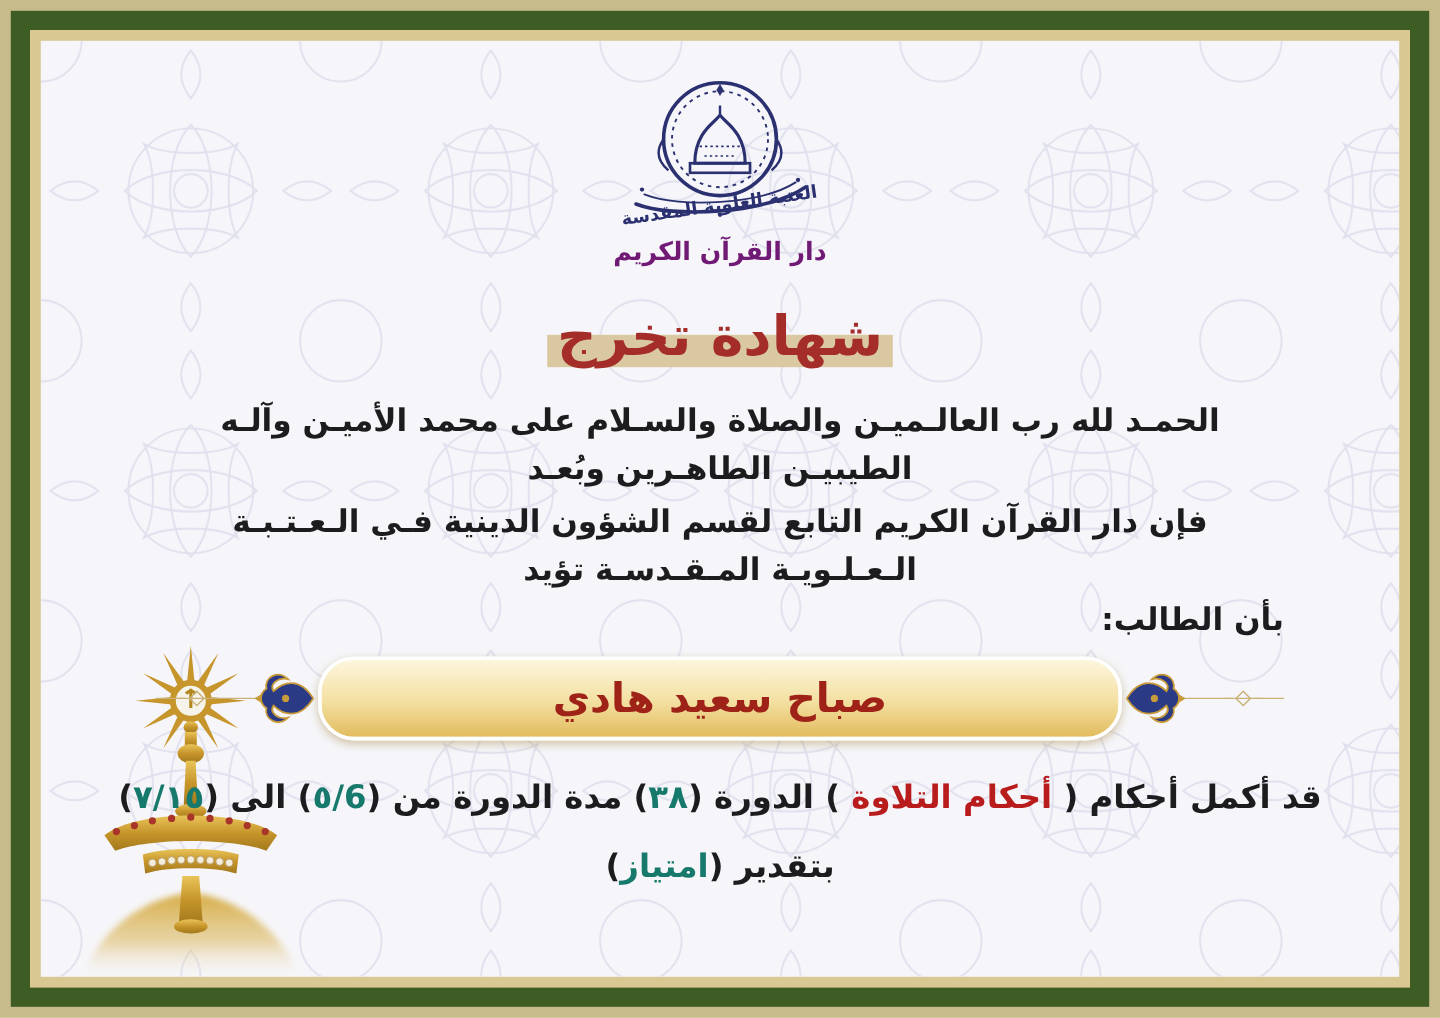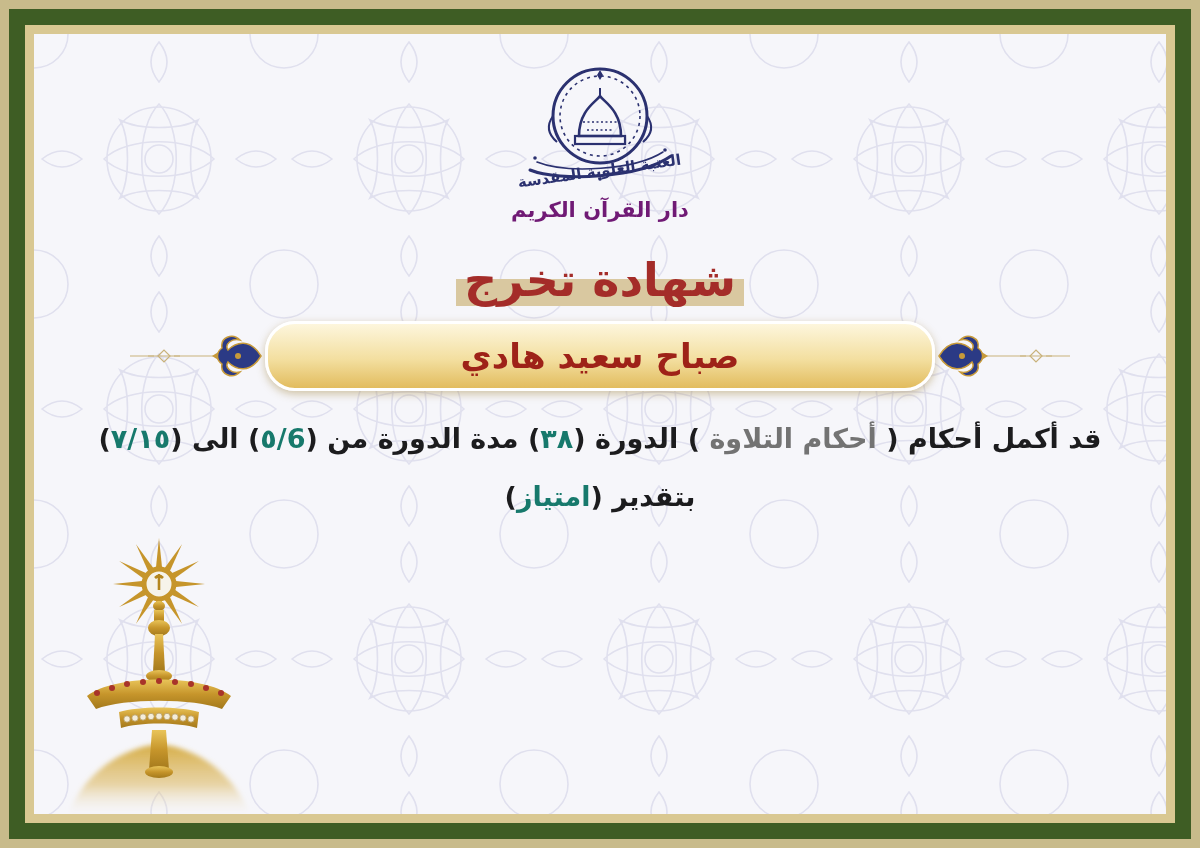--- a/index.html
+++ b/index.html
@@ -54,21 +54,21 @@
     background:linear-gradient(180deg,#fdf6dd 0%,#f3dfa0 55%,#e2bc5e 100%);
     border:3px solid #ffffff;box-sizing:border-box;
     box-shadow:0 3px 8px rgba(160,130,60,.45);
     display:flex;align-items:center;justify-content:center;
   }
   .student-name{color:#9e2218;font-weight:bold;font-size:34px;}
   .ornament{position:absolute;top:50%;width:135px;height:52px;margin-top:-26px;}
   .ornament.left{right:100%;margin-right:2px;}
   .ornament.right{left:100%;margin-left:2px;transform:scaleX(-1);}
   .course-line{margin-top:28px;font-size:27px;line-height:40px;font-weight:bold;color:#1c1c1e;text-align:center;}
-  .seg-red{color:#737373;}
+  .seg-red{color:#b91c1c;}
   .seg-teal{color:#17796c;}
   .grade-line{margin-top:18px;font-size:27px;line-height:40px;font-weight:bold;color:#1c1c1e;text-align:center;}
   .closing-line{margin-top:30px;font-size:23px;line-height:34px;font-weight:bold;color:#232325;text-align:center;}
   .dome-graphic{position:absolute;left:20px;bottom:-4px;width:220px;height:292px;z-index:0;}
 </style>
 </head>
 <body>
 
 <div class="frame-outer">
  <div class="frame-green">
@@ -197,20 +197,27 @@
         <text x="125" y="112" text-anchor="middle" font-size="15" font-weight="bold" fill="#2b3170" transform="rotate(-8 125 112)" font-family="DejaVu Sans, sans-serif">العتبة العلوية المقدسة</text>
       </svg>
 
       <div class="org-name">دار القرآن الكريم</div>
 
       <div class="title-wrap">
         <div class="title-highlight"></div>
         <div class="title-text">شهادة تخرج</div>
       </div>
 
+      <div class="text-col">
+        <div class="body-line line1">الحمـد لله رب العالـميـن والصلاة والسـلام على محمد الأميـن وآلـه الطيبيـن الطاهـرين وبُعـد</div>
+        <div class="body-line line2">فإن دار القرآن الكريم التابع لقسم الشؤون الدينية فـي الـعـتـبـة الـعـلـويـة المـقـدسـة تؤيد</div>
+        <div class="body-line line3">
+          <span class="line3-inner">بأن الطالب:</span>
+        </div>
+      </div>
 
       <div class="banner-row">
 
         <svg class="ornament left" viewBox="0 0 135 52" xmlns="http://www.w3.org/2000/svg">
           <g stroke="#c9b27a" fill="none">
             <path d="M2,26 H88" stroke-width="1"></path>
             <path d="M30,26 l6,-6 6,6 -6,6 Z M26,26 h-6 M46,26 h6" stroke-width="1.2"></path>
           </g>
           <g>
             <path d="M84,26 l8,-5 8,5 -8,5 Z" fill="#c79a3a"></path>

